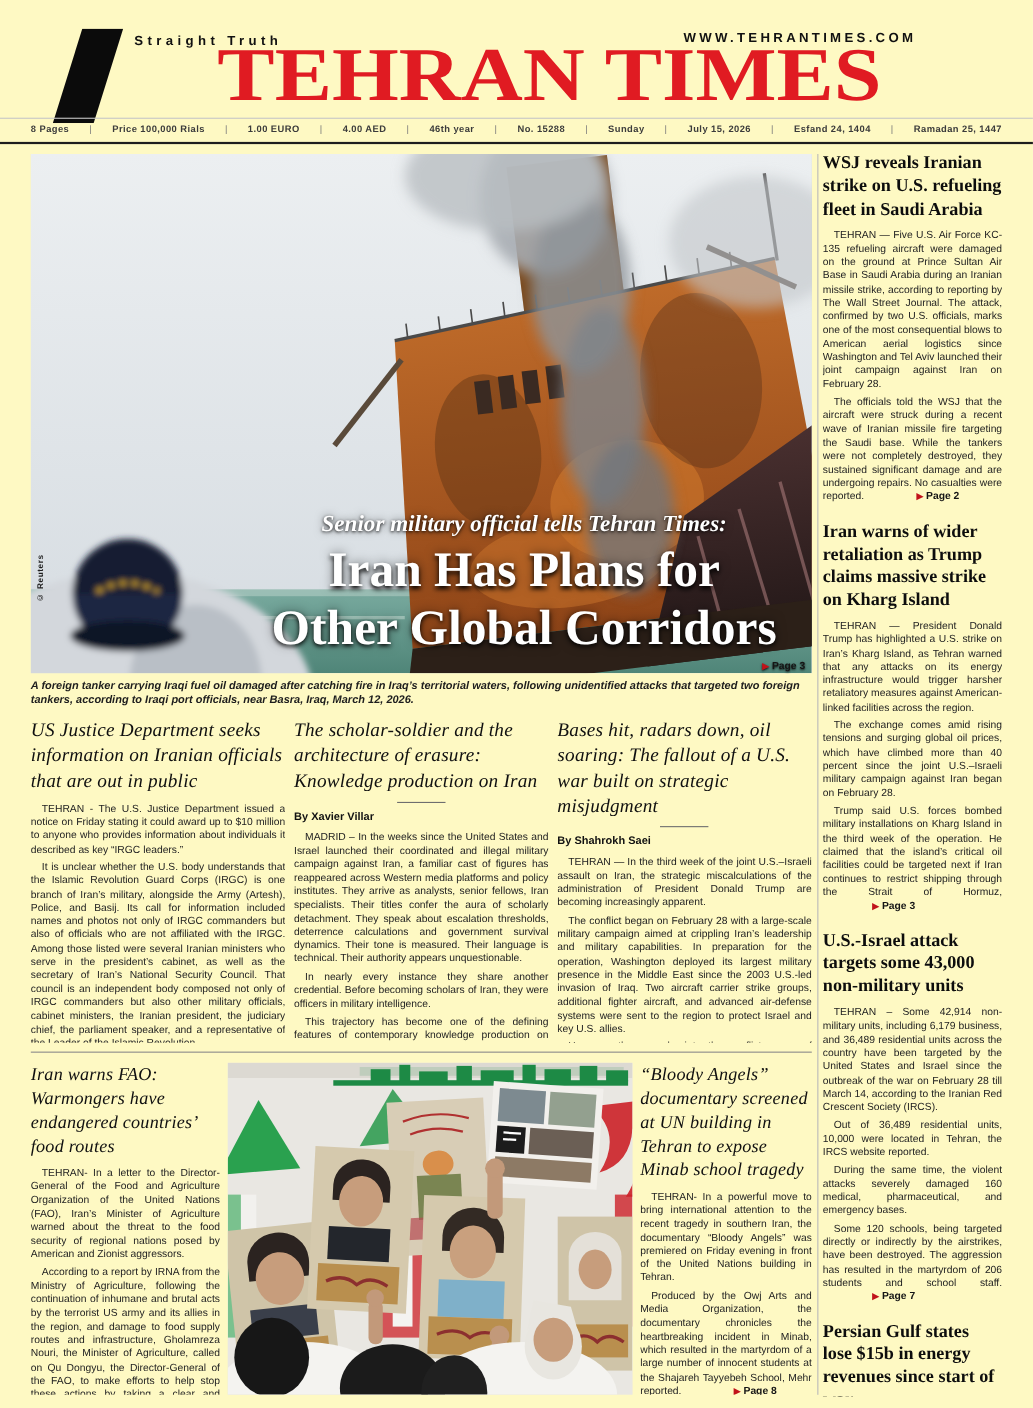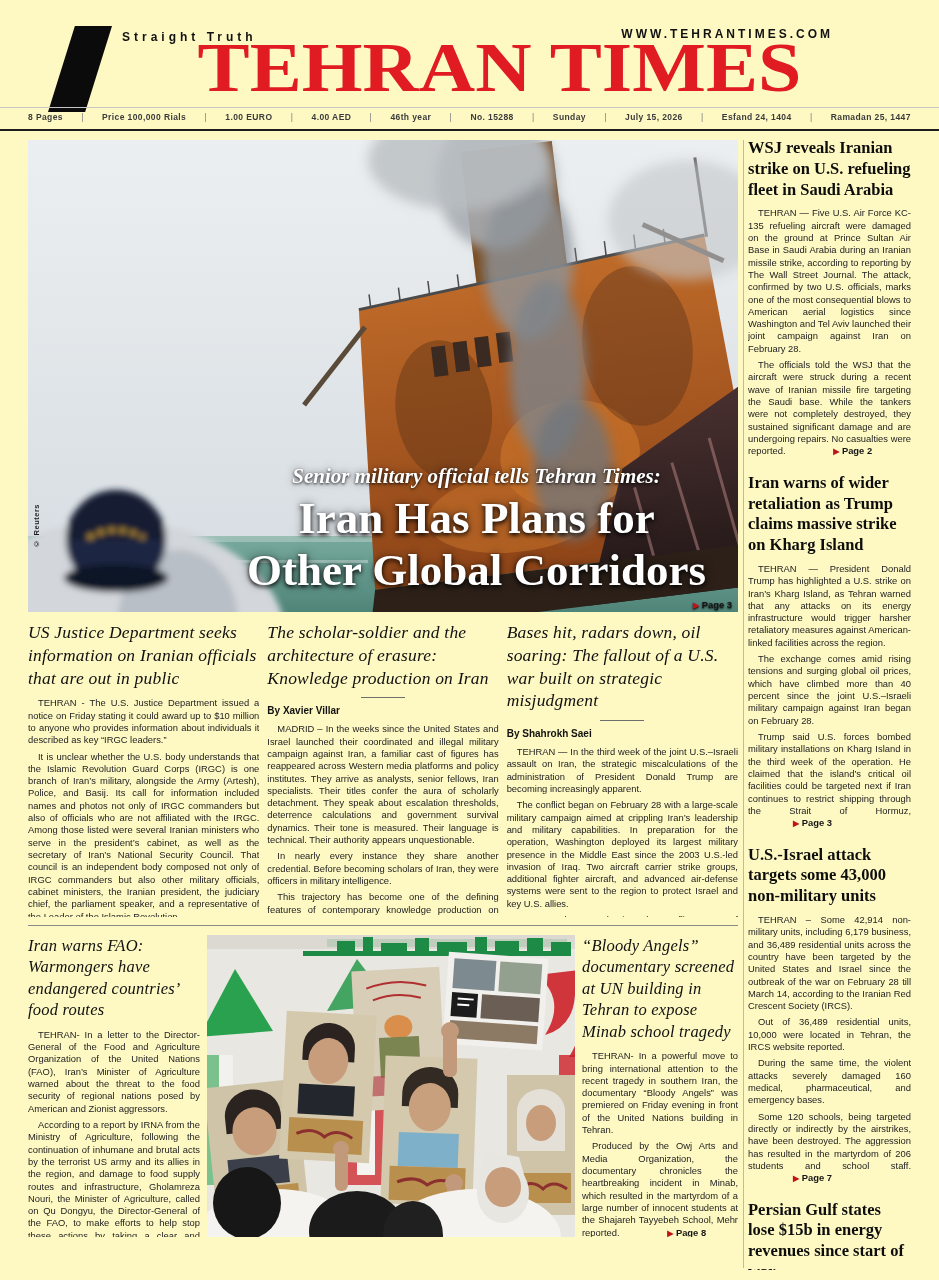--- a/index.html
+++ b/index.html
@@ -193,20 +193,21 @@
       <div class="hero-overlay">
         <div class="hero-kicker">Senior military official tells Tehran Times:</div>
         <div class="hero-line">Iran Has Plans for</div>
         <div class="hero-line">Other Global Corridors</div>
       </div>
       <div class="hero-pageref marker">
         <span class="arr">▶</span>
         <span>Page 3</span>
       </div>
     </div>
+    <div class="caption">A foreign tanker carrying Iraqi fuel oil damaged after catching fire in Iraq’s territorial waters, following unidentified attacks that targeted two foreign tankers, according to Iraqi port officials, near Basra, Iraq, March 12, 2026.</div>
 
     <div class="mid-row">
       <div class="mid-col">
         <h2 class="it-head">US Justice Department seeks information on Iranian officials that are out in public</h2>
         <p class="body"><span>TEHRAN - The U.S. Justice Department issued a notice on Friday stating it could award up to $10 million to anyone who provides information about individuals it described as key “IRGC leaders.”</span></p>
         <p class="body"><span>It is unclear whether the U.S. body understands that the Islamic Revolution Guard Corps (IRGC) is one branch of Iran’s military, alongside the Army (Artesh), Police, and Basij. Its call for information included names and photos not only of IRGC commanders but also of officials who are not affiliated with the IRGC. Among those listed were several Iranian ministers who serve in the president’s cabinet, as well as the secretary of Iran’s National Security Council. That council is an independent body composed not only of IRGC commanders but also other military officials, cabinet ministers, the Iranian president, the judiciary chief, the parliament speaker, and a representative of the Leader of the Islamic Revolution.</span></p>
 
       </div>
       <div class="mid-col">
         <h2 class="it-head">The scholar-soldier and the architecture of erasure: Knowledge production on Iran</h2>

